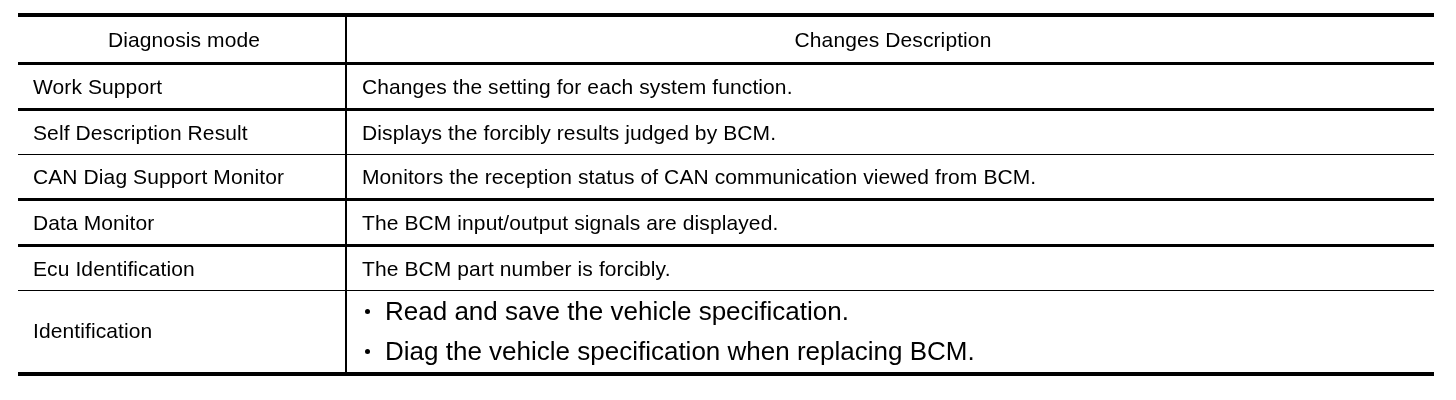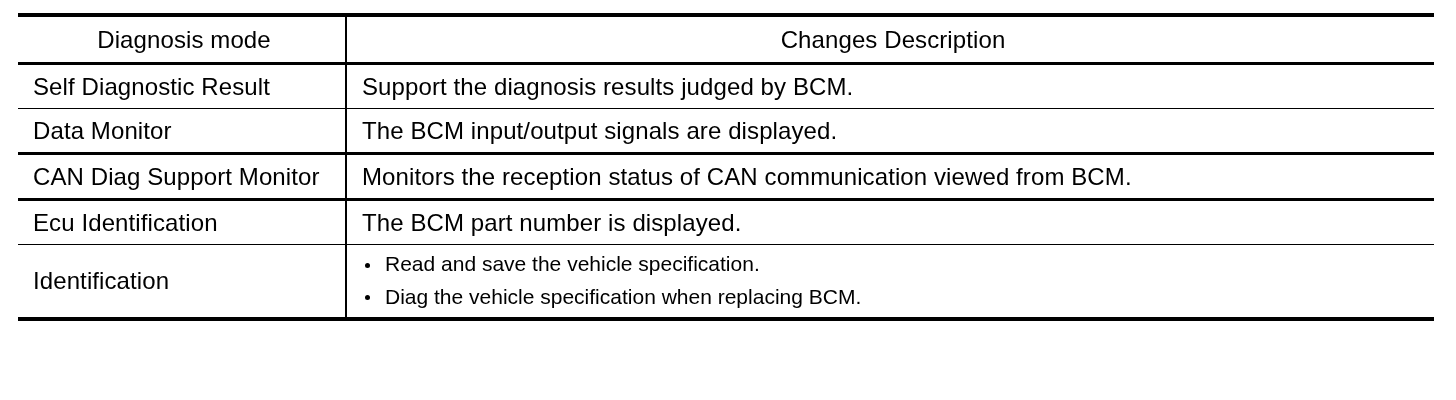--- a/index.html
+++ b/index.html
@@ -55,21 +55,21 @@
   .rule-mid-thick    { border-bottom: 3px solid #000000; }
   .rule-mid-thin     { border-bottom: 1.5px solid #000000; }
 
   
   .row-header td { height: 45px; }
   .row-body   td { height: 43px; }
   .row-tall   td { height: 72px; }
 
   
   .txt {
-    font-size: 24px;
+    font-size: 21px;
     line-height: 1.22;
     letter-spacing: 0.1px;
     white-space: nowrap;
   }
 
   .cell-mode .txt   { padding: 0 10px 0 15px; }
   .cell-desc .txt   { padding: 0 10px 0 15px; }
 
   .head-center {
     text-align: center;
@@ -79,21 +79,21 @@
   
   .bullets {
     list-style: none;
     margin: 0;
     padding: 0 10px 0 16px;
   }
 
   .bullets li {
     position: relative;
     padding-left: 22px;
-    font-size: 21px;
+    font-size: 26px;
     line-height: 1.55;
     white-space: nowrap;
   }
 
   .bullets li .dot {
     position: absolute;
     left: 2px;
     top: 50%;
     width: 5px;
     height: 5px;
@@ -116,55 +116,63 @@
 
       <tr class="row-header">
         <td class="cell-mode rule-thick-top rule-mid-thick">
           <div class="txt head-center">Diagnosis mode</div>
         </td>
         <td class="cell-desc rule-thick-top rule-mid-thick">
           <div class="txt head-center">Changes Description</div>
         </td>
       </tr>
 
+      <tr class="row-body">
+        <td class="cell-mode rule-mid-thick">
+          <div class="txt">Work Support</div>
+        </td>
+        <td class="cell-desc rule-mid-thick">
+          <div class="txt">Changes the setting for each system function.</div>
+        </td>
+      </tr>
 
       <tr class="row-body">
         <td class="cell-mode rule-mid-thin">
-          <div class="txt">Self Diagnostic Result</div>
+          <div class="txt">Self Description Result</div>
         </td>
         <td class="cell-desc rule-mid-thin">
-          <div class="txt">Support the diagnosis results judged by BCM.</div>
+          <div class="txt">Displays the forcibly results judged by BCM.</div>
+        </td>
+      </tr>
+
+      <tr class="row-body">
+        <td class="cell-mode rule-mid-thick">
+          <div class="txt">CAN Diag Support Monitor</div>
+        </td>
+        <td class="cell-desc rule-mid-thick">
+          <div class="txt">Monitors the reception status of CAN communication viewed from BCM.</div>
         </td>
       </tr>
 
       <tr class="row-body">
         <td class="cell-mode rule-mid-thick">
           <div class="txt">Data Monitor</div>
         </td>
         <td class="cell-desc rule-mid-thick">
           <div class="txt">The BCM input/output signals are displayed.</div>
         </td>
       </tr>
 
-      <tr class="row-body">
-        <td class="cell-mode rule-mid-thick">
-          <div class="txt">CAN Diag Support Monitor</div>
-        </td>
-        <td class="cell-desc rule-mid-thick">
-          <div class="txt">Monitors the reception status of CAN communication viewed from BCM.</div>
-        </td>
-      </tr>
-
 
       <tr class="row-body">
         <td class="cell-mode rule-mid-thin">
           <div class="txt">Ecu Identification</div>
         </td>
         <td class="cell-desc rule-mid-thin">
-          <div class="txt">The BCM part number is displayed.</div>
+          <div class="txt">The BCM part number is forcibly.</div>
         </td>
       </tr>
 
       <tr class="row-tall">
         <td class="cell-mode rule-thick-bottom">
           <div class="txt">Identification</div>
         </td>
         <td class="cell-desc rule-thick-bottom">
           <ul class="bullets">
             <li>

